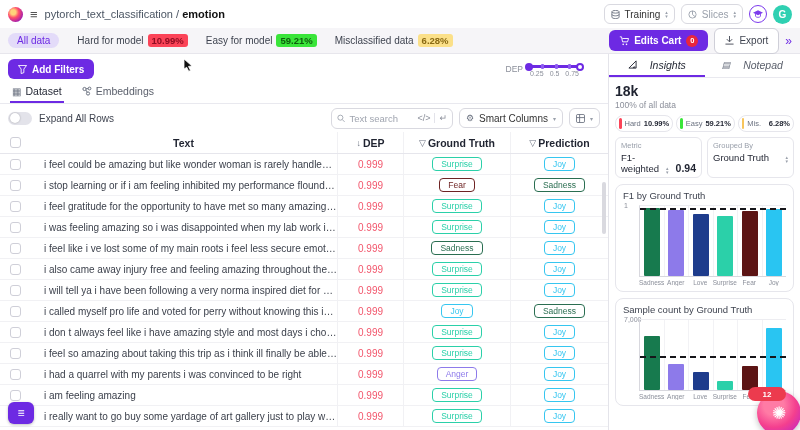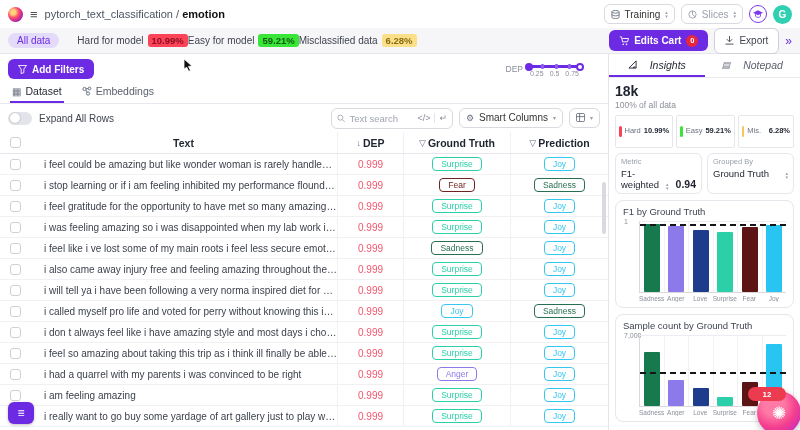--- a/index.html
+++ b/index.html
@@ -70,21 +70,21 @@
     cursor:pointer; padding:0 2px; border-bottom:2px solid transparent; }
   .vtab.active { color:#1f2330; border-bottom-color:#6d2ae3; }
   .vtab .ic { font-size:10px; color:#6b7280; }
 
   
   .tcontrols { height:28px; display:flex; align-items:center; justify-content:space-between; padding:0 8px; }
   .toggle-wrap { display:flex; align-items:center; gap:7px; font-size:10px; color:#3f4450; }
   .toggle { width:24px; height:13px; border-radius:7px; background:#e3e3ea; position:relative; cursor:pointer; }
   .toggle .knob { position:absolute; top:1.5px; left:2px; width:10px; height:10px; border-radius:50%;
     background:#fff; box-shadow:0 0 2px rgba(0,0,0,.3); }
-  .tc-right { display:flex; gap:6px; }
+  .tc-right { display:flex; align-items:center; gap:6px; }
   .searchbox { display:flex; align-items:center; gap:4px; border:1px solid #d9d9e0; border-radius:6px;
     height:21px; padding:0 5px; width:122px; background:#fff; }
   .searchbox input { border:none; outline:none; width:64px; font-size:9.5px; color:#333;
     font-family:"Liberation Sans", sans-serif; }
   .searchbox input::placeholder { color:#a0a5b0; }
   .sb-ic { color:#8b8f9a; font-size:9px; cursor:pointer; }
   .enter-btn { border-left:1px solid #e3e3ea; padding-left:4px; }
 
   
   .thead { height:22px; display:flex; align-items:center; border-bottom:1px solid #e6e6ec;
@@ -111,22 +111,22 @@
 
   
   .ptabs { height:24px; display:flex; border-bottom:1px solid #e9e9ef; }
   .ptab { flex:1; display:flex; align-items:center; justify-content:center; gap:13px;
     font-size:10.5px; color:#5a5f6b; cursor:pointer; border-bottom:2.5px solid transparent;font-style:italic; }
   .ptab.active { color:#1f2330; border-bottom-color:#6d2ae3; }
   .pcontent { flex:1; padding:5px 6px; overflow:hidden; }
   .total { font-size:14px; font-weight:bold; }
   .subtotal { font-size:8.5px; color:#8b8f9a; margin:1px 0 5px 0; }
   .stats { display:flex; gap:3px; margin-bottom:5px; }
-  .stat { flex:1; display:flex; align-items:flex-start; gap:3px; border:1px solid #e6e6ec; border-radius:2px;
-    padding:10px 3px; font-size:7.5px; }
+  .stat { flex:1; display:flex; align-items:center; gap:3px; border:1px solid #e6e6ec; border-radius:8px;
+    padding:2px 3px; font-size:7.5px; }
   .stat .bar { width:2.5px; height:11px; border-radius:2px; }
   .stat .lab { color:#6b7280; }
   .stat .v { margin-left:auto; font-weight:bold; color:#1f2330; }
   .selrow { display:flex; gap:5px; margin-bottom:6px; }
   .selbox { flex:1; border:1px solid #e6e6ec; border-radius:6px; padding:3px 5px; cursor:pointer; }
   .selbox .slab { font-size:7.5px; color:#9aa0ab; }
   .selbox .sval { display:flex; align-items:flex-end; gap:7px; font-size:9.5px; color:#1f2330; margin-top:2px; }
   .selbox .score { margin-left:auto; font-weight:bold; font-size:10.5px; }
 
   .card { border:1px solid #e6e6ec; border-radius:8px; padding:5px 7px; margin-bottom:6px; background:#fff; }
@@ -198,21 +198,21 @@
             <path d="M3 4.5V7c0 .8 1.3 1.5 3 1.5S9 7.8 9 7V4.5" fill="none" stroke="#7c3aed"></path>
           </svg>
       </div>
       <div class="avatar">G</div>
     </div>
   </div>
 
   <div class="filterbar">
     <div class="fb-left">
       <span class="pill-alldata">All data</span>
-      <span id="chips" style="display: flex; ">
+      <span id="chips" style="display: flex; gap: 18px;">
           <span class="chip">
             <span>Hard for model</span>
             <span class="val" style="background: rgb(251, 68, 88); color: rgb(143, 13, 34);">10.99%</span>
           </span>
           <span class="chip">
             <span>Easy for model</span>
             <span class="val" style="background: rgb(58, 229, 58); color: rgb(14, 92, 14);">59.21%</span>
           </span>
           <span class="chip">
             <span>Misclassified data</span>

